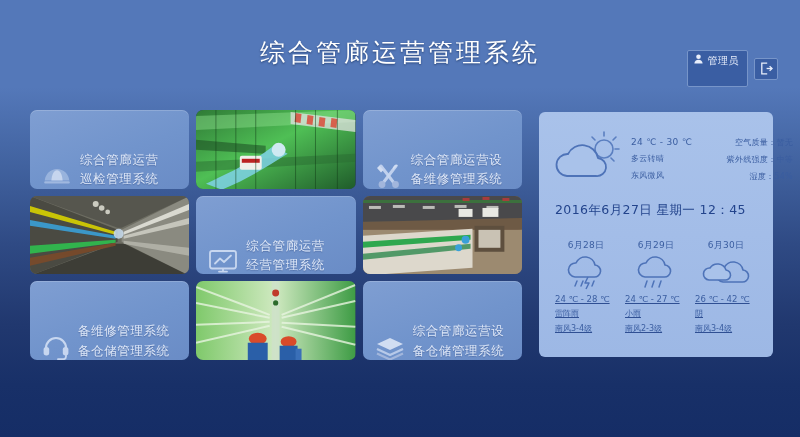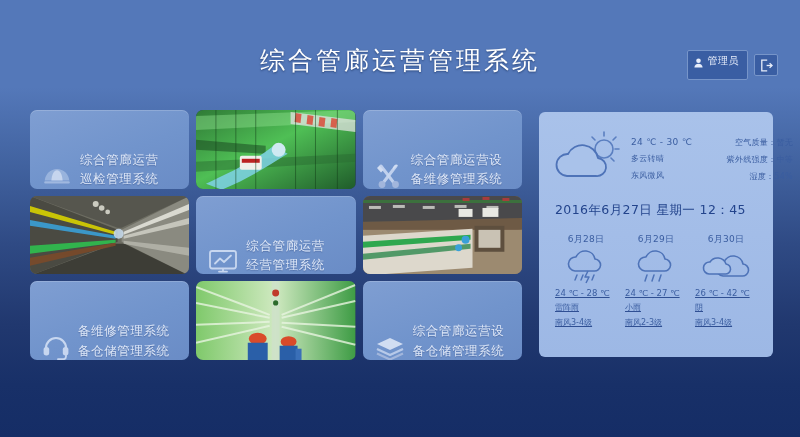--- a/index.html
+++ b/index.html
@@ -13,34 +13,34 @@
       #5478b9 0%, #5478b9 20%, #41629f 38%,
       #2f4a84 56%, #21386f 74%, #183068 88%, #152d66 100%);
     position: relative;
   }
 
   
   .header {
     position: absolute; left: 0; top: 0; width: 800px; height: 100px;
   }
   .app-title {
-    position: absolute; left: 0; top: 44px; width: 800px;
+    position: absolute; left: 0; top: 36px; width: 800px;
     text-align: center;
     font-size: 25px; letter-spacing: 3px; color: #ffffff;
     text-shadow: 0 1px 2px rgba(10,30,70,.55);
     font-weight: 500;
   }
   .user-area {
     position: absolute; right: 22px; top: 50px;
     display: flex; align-items: center; gap: 6px;
   }
   .user-chip {
-    display: flex; align-items: flex-end; gap: 5px;
+    display: flex; align-items: flex-start; gap: 5px;
     background: #3a5ea3; border: 1px solid #7795c9;
-    border-radius: 2px; padding: 3px 8px 11px 6px;
+    border-radius: 2px; padding: 3px 8px 18px 6px;
     color: #e8eefb; font-size: 10px; letter-spacing: .5px;
     cursor: pointer;
   }
   .logout-btn {
     width: 24px; height: 22px;
     background: #3a5ea3; border: 1px solid #7795c9;
     border-radius: 2px; display: flex; align-items: center; justify-content: center;
     cursor: pointer;
   }
   .icon-svg { display: block; }
@@ -86,21 +86,21 @@
   .wx-cols { display: flex; flex: 1; gap: 4px; padding-top: 2px; }
   .wx-col { display: flex; flex-direction: column; gap: 6px; }
   .wx-col.left { width: 74px; }
   .wx-col.right { width: 84px; align-items: flex-end; }
   .wx-line { font-size: 8px; letter-spacing: .3px; color: #3a5da0; white-space: nowrap; }
   .wx-line.temp { font-size: 9px; }
   .wx-datetime {
     font-size: 12.5px; color: #23448c; letter-spacing: .4px;
     padding: 8px 0 4px 4px; font-weight: 500;
   }
-  .forecast { display: flex; margin-top: 10px; }
+  .forecast { display: flex; margin-top: 16px; }
   .fc-day { flex: 1; display: flex; flex-direction: column; align-items: center; gap: 4px; }
   .fc-date { font-size: 9px; color: #3a5da0; letter-spacing: .3px; }
   .fc-icon { height: 34px; display: flex; align-items: center; }
   .fc-lines { display: flex; flex-direction: column; align-items: flex-start; gap: 4px; width: 62px; text-decoration: underline; }
   .fc-temp { font-size: 8.5px; color: #3a5da0; white-space: nowrap; }
   .fc-cond, .fc-wind { font-size: 8px; color: #3a5da0; white-space: nowrap; }
 </style>
 </head>
 <body>
 

